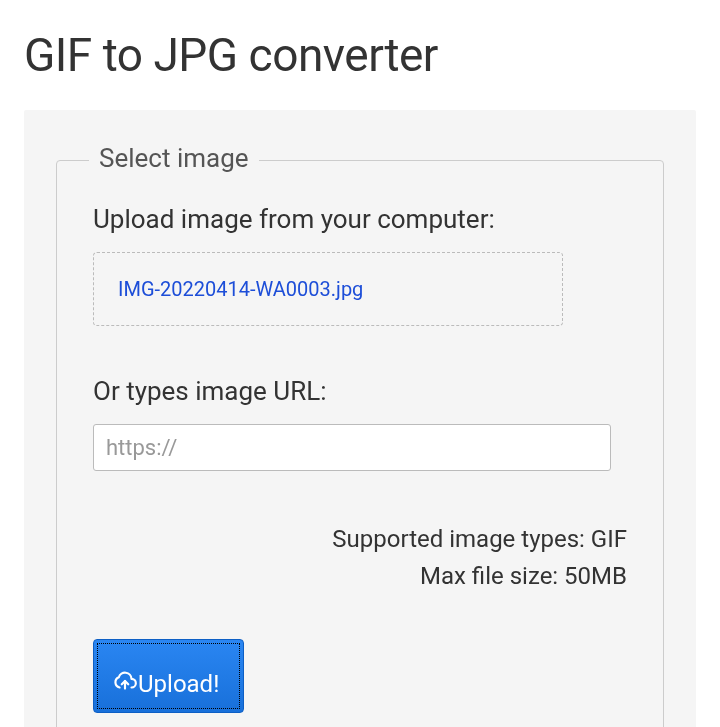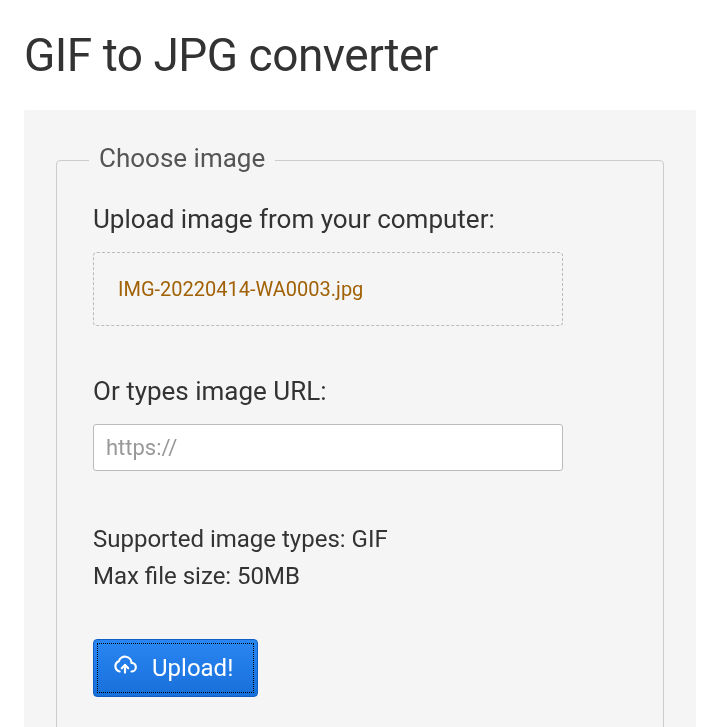--- a/index.html
+++ b/index.html
@@ -68,77 +68,77 @@
       background: linear-gradient(#f0f0f0, #e6e6e6);
       border: 1px solid #b0b0b0;
       padding: 6px 10px;
       font-size: 20px;
       color: #333;
       cursor: pointer;
       font-family: inherit;
     }
     .file-name {
       font-size: 20px;
-      color: #a16207;
+      color: #1d4ed8;
     }
     .section-heading.url-heading {
       margin-top: 50px;
     }
     .url-input {
-      width: 470px;
+      width: 518px;
       padding: 10px 12px;
       font-size: 22px;
       border: 1px solid #bbb;
       border-radius: 3px;
       background: #fff;
       color: #0f766e;
       font-family: inherit;
     }
     .url-input::placeholder {
       color: #999;
     }
     .info-line {
       font-size: 24px;
       font-weight: 400;
       color: #333;
       line-height: 1.55;
+      text-align: right;
     }
     .info-block {
       margin-top: 50px;
     }
     .upload-button {
       margin-top: 44px;
       background: #1e7ae6;
       background: linear-gradient(#2a86f2, #1870da);
       border: 1px solid #0d5fc5;
       outline: 1px dotted #000;
       outline-offset: -5px;
       color: #fff;
       font-size: 24px;
-      padding: 12px 24px 12px 18px;
+      padding: 28px 24px 12px 18px;
       border-radius: 4px;
       display: inline-flex;
       align-items: center;
-      gap: 14px;
       cursor: pointer;
       font-family: inherit;
     }
     .upload-button svg {
       width: 26px;
       height: 26px;
     }
   </style>
 </head>
 <body>
 
 <h1 class="page-title">GIF to JPG converter</h1>
 
 <div class="panel">
   <div class="fieldset">
-    <div class="legend">Choose image</div>
+    <div class="legend">Select image</div>
 
     <div class="section-heading">Upload image from your computer:</div>
 
     <div class="file-dropzone">
       <span class="file-name">IMG-20220414-WA0003.jpg</span>
     </div>
 
     <div class="section-heading url-heading">Or types image URL:</div>
 
     <input type="text" class="url-input" placeholder="https://" style="">

